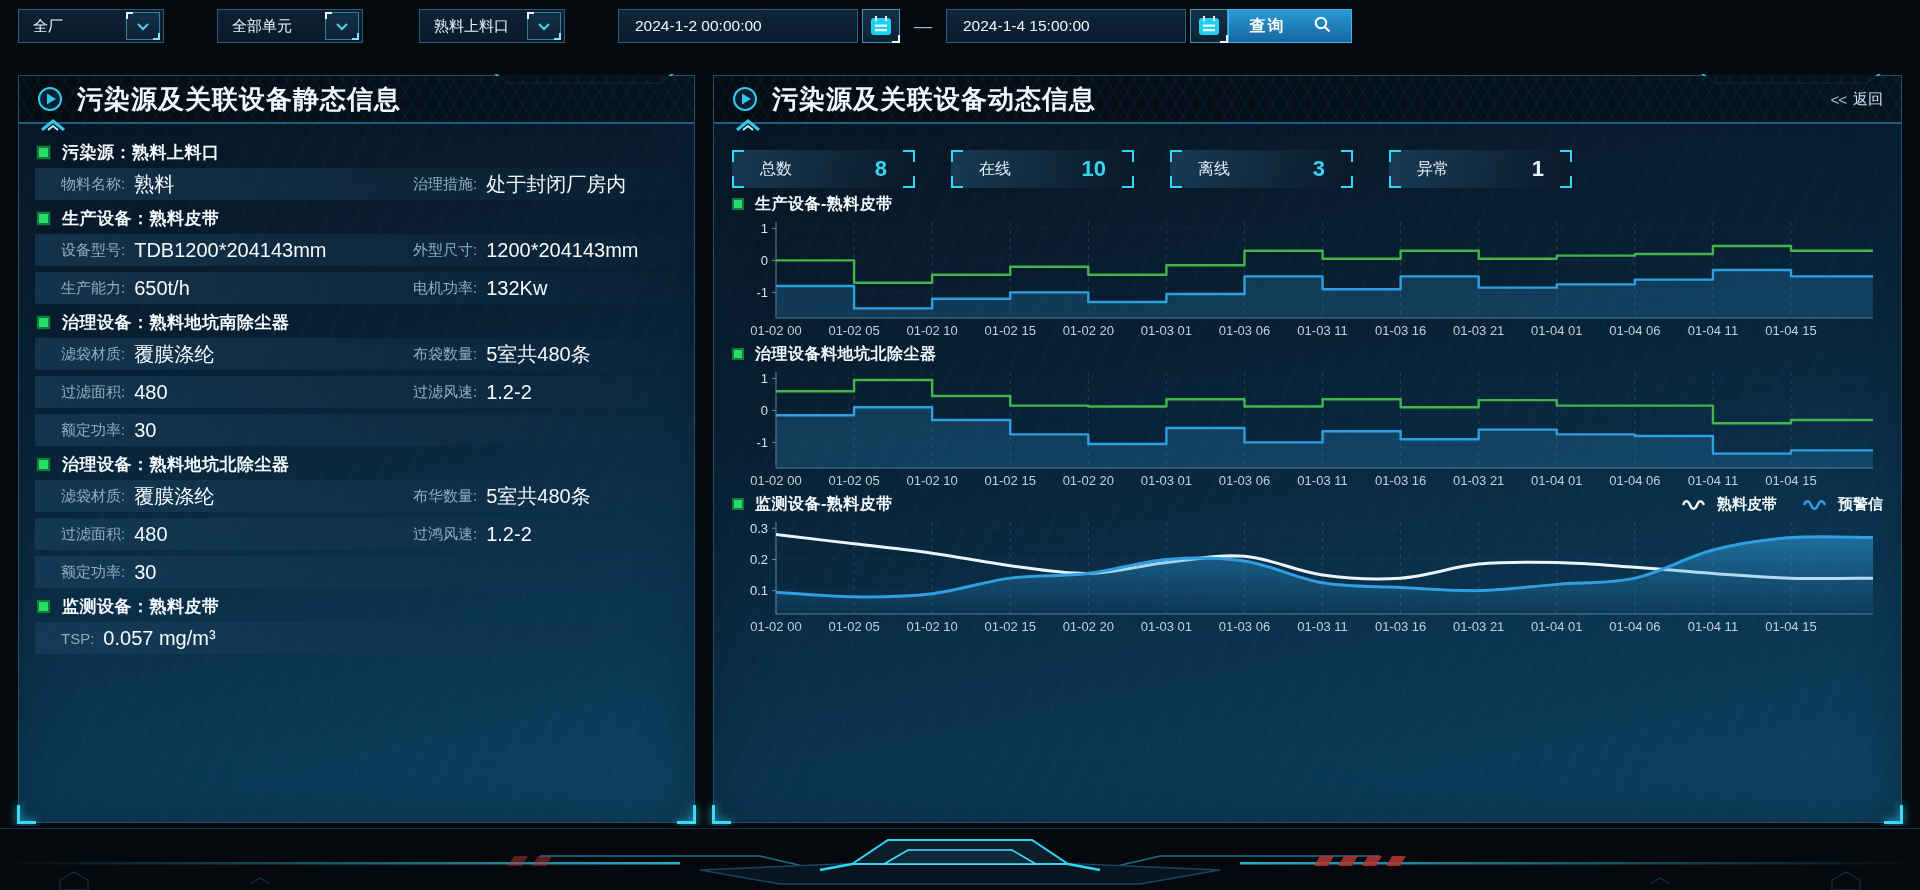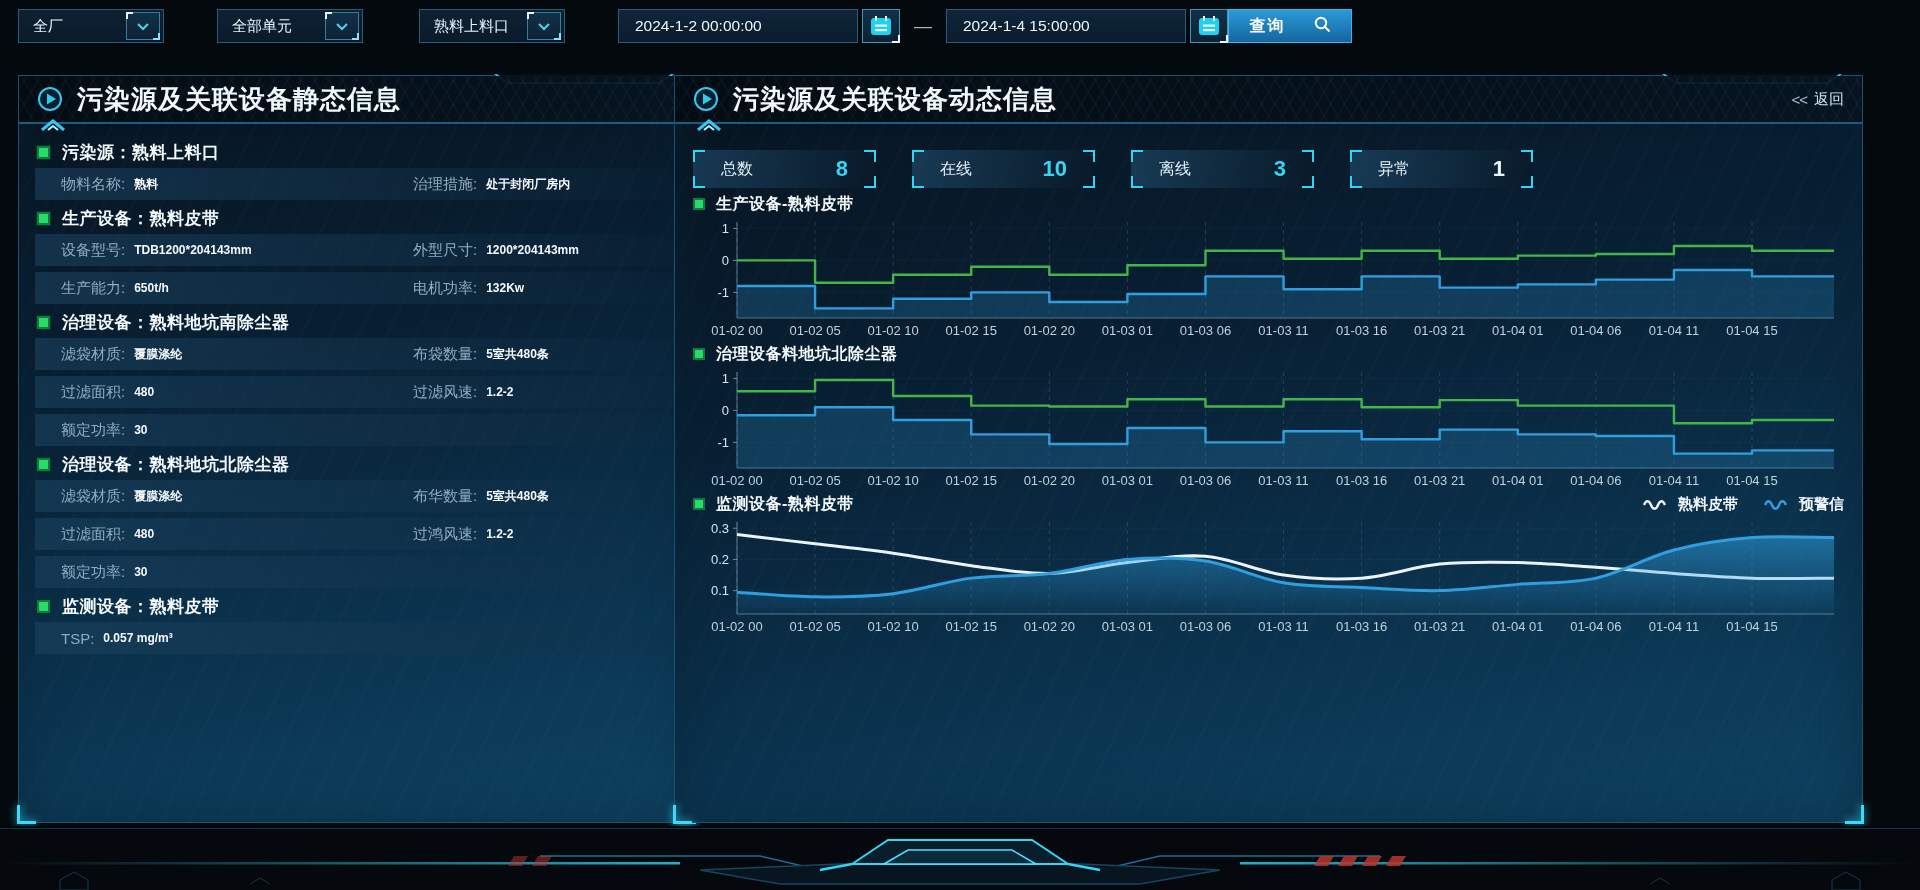--- a/index.html
+++ b/index.html
@@ -56,21 +56,21 @@
     background:
       repeating-linear-gradient(115deg,rgba(255,255,255,.012) 0 3px,transparent 3px 26px),
       linear-gradient(168deg,#071420 0%,#082034 38%,#0b3450 72%,#0e4362 100%);
     box-shadow:inset 0 0 50px rgba(8,34,52,.6);
   }
   .panel::before{content:"";position:absolute;left:-2px;bottom:-2px;width:16px;height:16px;
     border-left:3px solid #3fd9f8;border-bottom:3px solid #3fd9f8;filter:drop-shadow(0 0 4px #2fd7f5);}
   .panel::after{content:"";position:absolute;right:-2px;bottom:-2px;width:16px;height:16px;
     border-right:3px solid #3fd9f8;border-bottom:3px solid #3fd9f8;filter:drop-shadow(0 0 4px #2fd7f5);}
   .left-panel{left:18px;width:677px;}
-  .right-panel{left:674px;width:1189px;}
+  .right-panel{left:713px;width:1189px;}
   .panel-notch{position:absolute;top:-2px;right:20px;width:180px;height:10px;background:#2fd7f5;
     clip-path:polygon(0 0,100% 0,calc(100% - 14px) 100%,14px 100%);opacity:.9;}
   .panel-notch::after{content:"";position:absolute;left:0;right:0;top:0;bottom:2px;background:#050d15;
     clip-path:polygon(3px 0,calc(100% - 3px) 0,calc(100% - 14px) 100%,14px 100%);}
   .panel-header{
     height:46px;position:relative;display:flex;align-items:center;padding:0 18px;
     border-bottom:2px solid #1e5d82;
     background:
       repeating-linear-gradient(60deg,rgba(47,150,200,.05) 0 2px,transparent 2px 12px),
       repeating-linear-gradient(-60deg,rgba(47,150,200,.05) 0 2px,transparent 2px 12px),
@@ -87,21 +87,21 @@
   .bullet{width:9px;height:9px;background:#27dd68;border:2px solid #117a44;outline:1px solid #06351f;margin-right:12px;flex:0 0 auto;}
   .section-text{color:#f3f9fd;font-size:17px;font-weight:bold;letter-spacing:.5px;}
   .info-row{
     height:28px;margin:3px 0 6px 0;padding:2px 0 2px 26px;
     background:linear-gradient(90deg,rgba(27,66,95,.6),rgba(21,52,77,.38) 65%,rgba(18,45,68,.12));
     display:grid;grid-template-columns:352px 1fr;align-items:center;
   }
   .info-row.single{grid-template-columns:1fr;}
   .info-cell{display:flex;align-items:center;white-space:nowrap;}
   .info-label{color:#8fadc0;font-size:15px;margin-right:9px;}
-  .info-value{color:#f4fafd;font-size:12px;font-weight:bold;}
+  .info-value{color:#f4fafd;font-size:20px;font-weight:normal;}
   
   .stats-row{display:flex;gap:36px;margin:16px 2px 4px 2px;}
   .stat-box{
     width:183px;height:38px;box-sizing:border-box;padding:0 28px;
     display:flex;align-items:center;justify-content:space-between;
     background-image:
       linear-gradient(#2fd7f5,#2fd7f5),linear-gradient(#2fd7f5,#2fd7f5),
       linear-gradient(#2fd7f5,#2fd7f5),linear-gradient(#2fd7f5,#2fd7f5),
       linear-gradient(#2fd7f5,#2fd7f5),linear-gradient(#2fd7f5,#2fd7f5),
       linear-gradient(#2fd7f5,#2fd7f5),linear-gradient(#2fd7f5,#2fd7f5),

